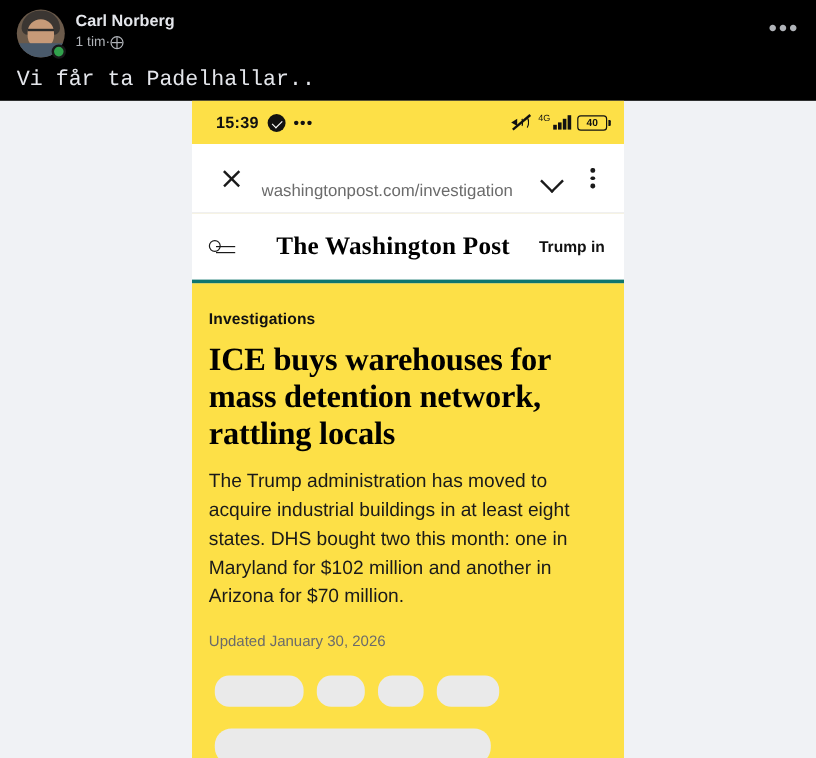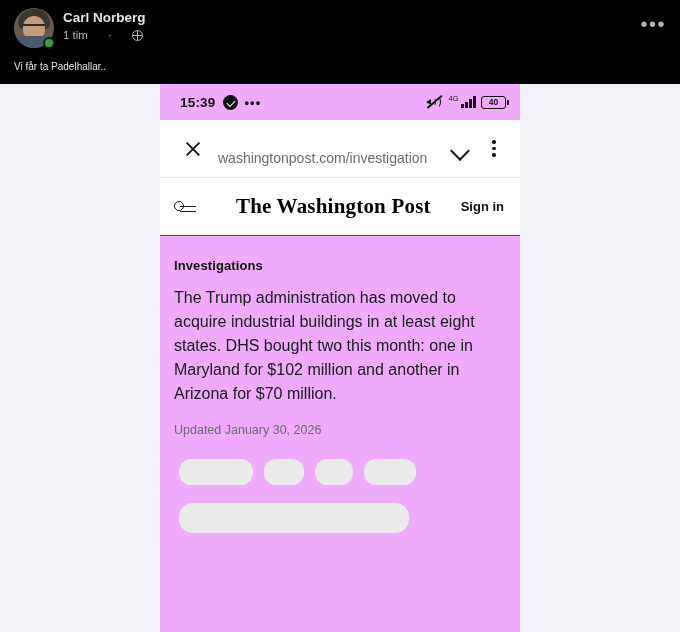--- a/index.html
+++ b/index.html
@@ -79,21 +79,21 @@
   .fb-names { flex: 1 1 auto; padding-top: 1px; }
   .fb-author {
     font-size: 13.5px;
     font-weight: bold;
     color: #e4e6eb;
     line-height: 17px;
   }
   .fb-meta {
     display: flex;
     align-items: center;
-    gap: 20px;
+    gap: 0;
     font-size: 11.5px;
     color: #b0b3b8;
     line-height: 15px;
     margin-top: 2px;
   }
   .globe-icon {
     display: inline-block;
     width: 11px; height: 11px;
     border-radius: 50%;
     border: 1px solid #b0b3b8;
@@ -119,31 +119,32 @@
     flex: 0 0 auto;
     color: #b0b3b8;
     font-size: 20px;
     letter-spacing: 1.5px;
     line-height: 20px;
     padding-top: 6px;
     cursor: pointer;
   }
   .fb-text {
     padding: 10px 14px 0 14px;
-    font-size: 10px;
+    font-size: 18px;
     color: #e4e6eb;
     line-height: 18px;
+    font-family: Liberation Mono, monospace;
   }
 
   
   .phone {
     position: absolute;
     left: 160px; top: 84px;
     width: 360px; height: 548px;
-    background: #f0abfc;
+    background: #fde047;
     overflow: hidden;
   }
   .status-bar {
     height: 36px;
     display: flex;
     align-items: center;
     padding: 0 14px 0 20px;
     font-size: 13px;
     color: #111111;
     font-weight: bold;
@@ -332,21 +333,21 @@
     background: #1a1a1a;
     display: block;
   }
 
   
   .wapo-bar {
     height: 58px;
     display: flex;
     align-items: center;
     padding: 0 16px 0 14px;
-    border-bottom: 1px solid #0f766e;
+    border-bottom: 3px solid #0f766e;
     background: #ffffff;
   }
   .menu-icon {
     flex: 0 0 28px;
     width: 28px; height: 22px;
     position: relative;
     cursor: pointer;
   }
   .menu-icon i {
     position: absolute;
@@ -510,25 +511,26 @@
     </div>
 
     <div class="wapo-bar">
       <div class="menu-icon">
         <span class="magnify"></span>
         <i></i>
           <i></i>
           <i></i>
       </div>
       <div class="wapo-logo">The Washington Post</div>
-      <div class="signin">Sign in</div>
+      <div class="signin">Trump in</div>
     </div>
 
     <div class="article">
       <div class="kicker">Investigations</div>
+      <div class="headline">ICE buys warehouses for mass detention network, rattling locals</div>
       <div class="standfirst">The Trump administration has moved to acquire industrial buildings in at least eight states. DHS bought two this month: one in Maryland for $102 million and another in Arizona for $70 million.</div>
       <div class="updated">Updated January 30, 2026</div>
 
       <div class="skeleton-row">
         <div class="sk w1"></div>
         <div class="sk w2"></div>
         <div class="sk w3"></div>
         <div class="sk w4"></div>
       </div>
       <div class="sk-wide"></div>

